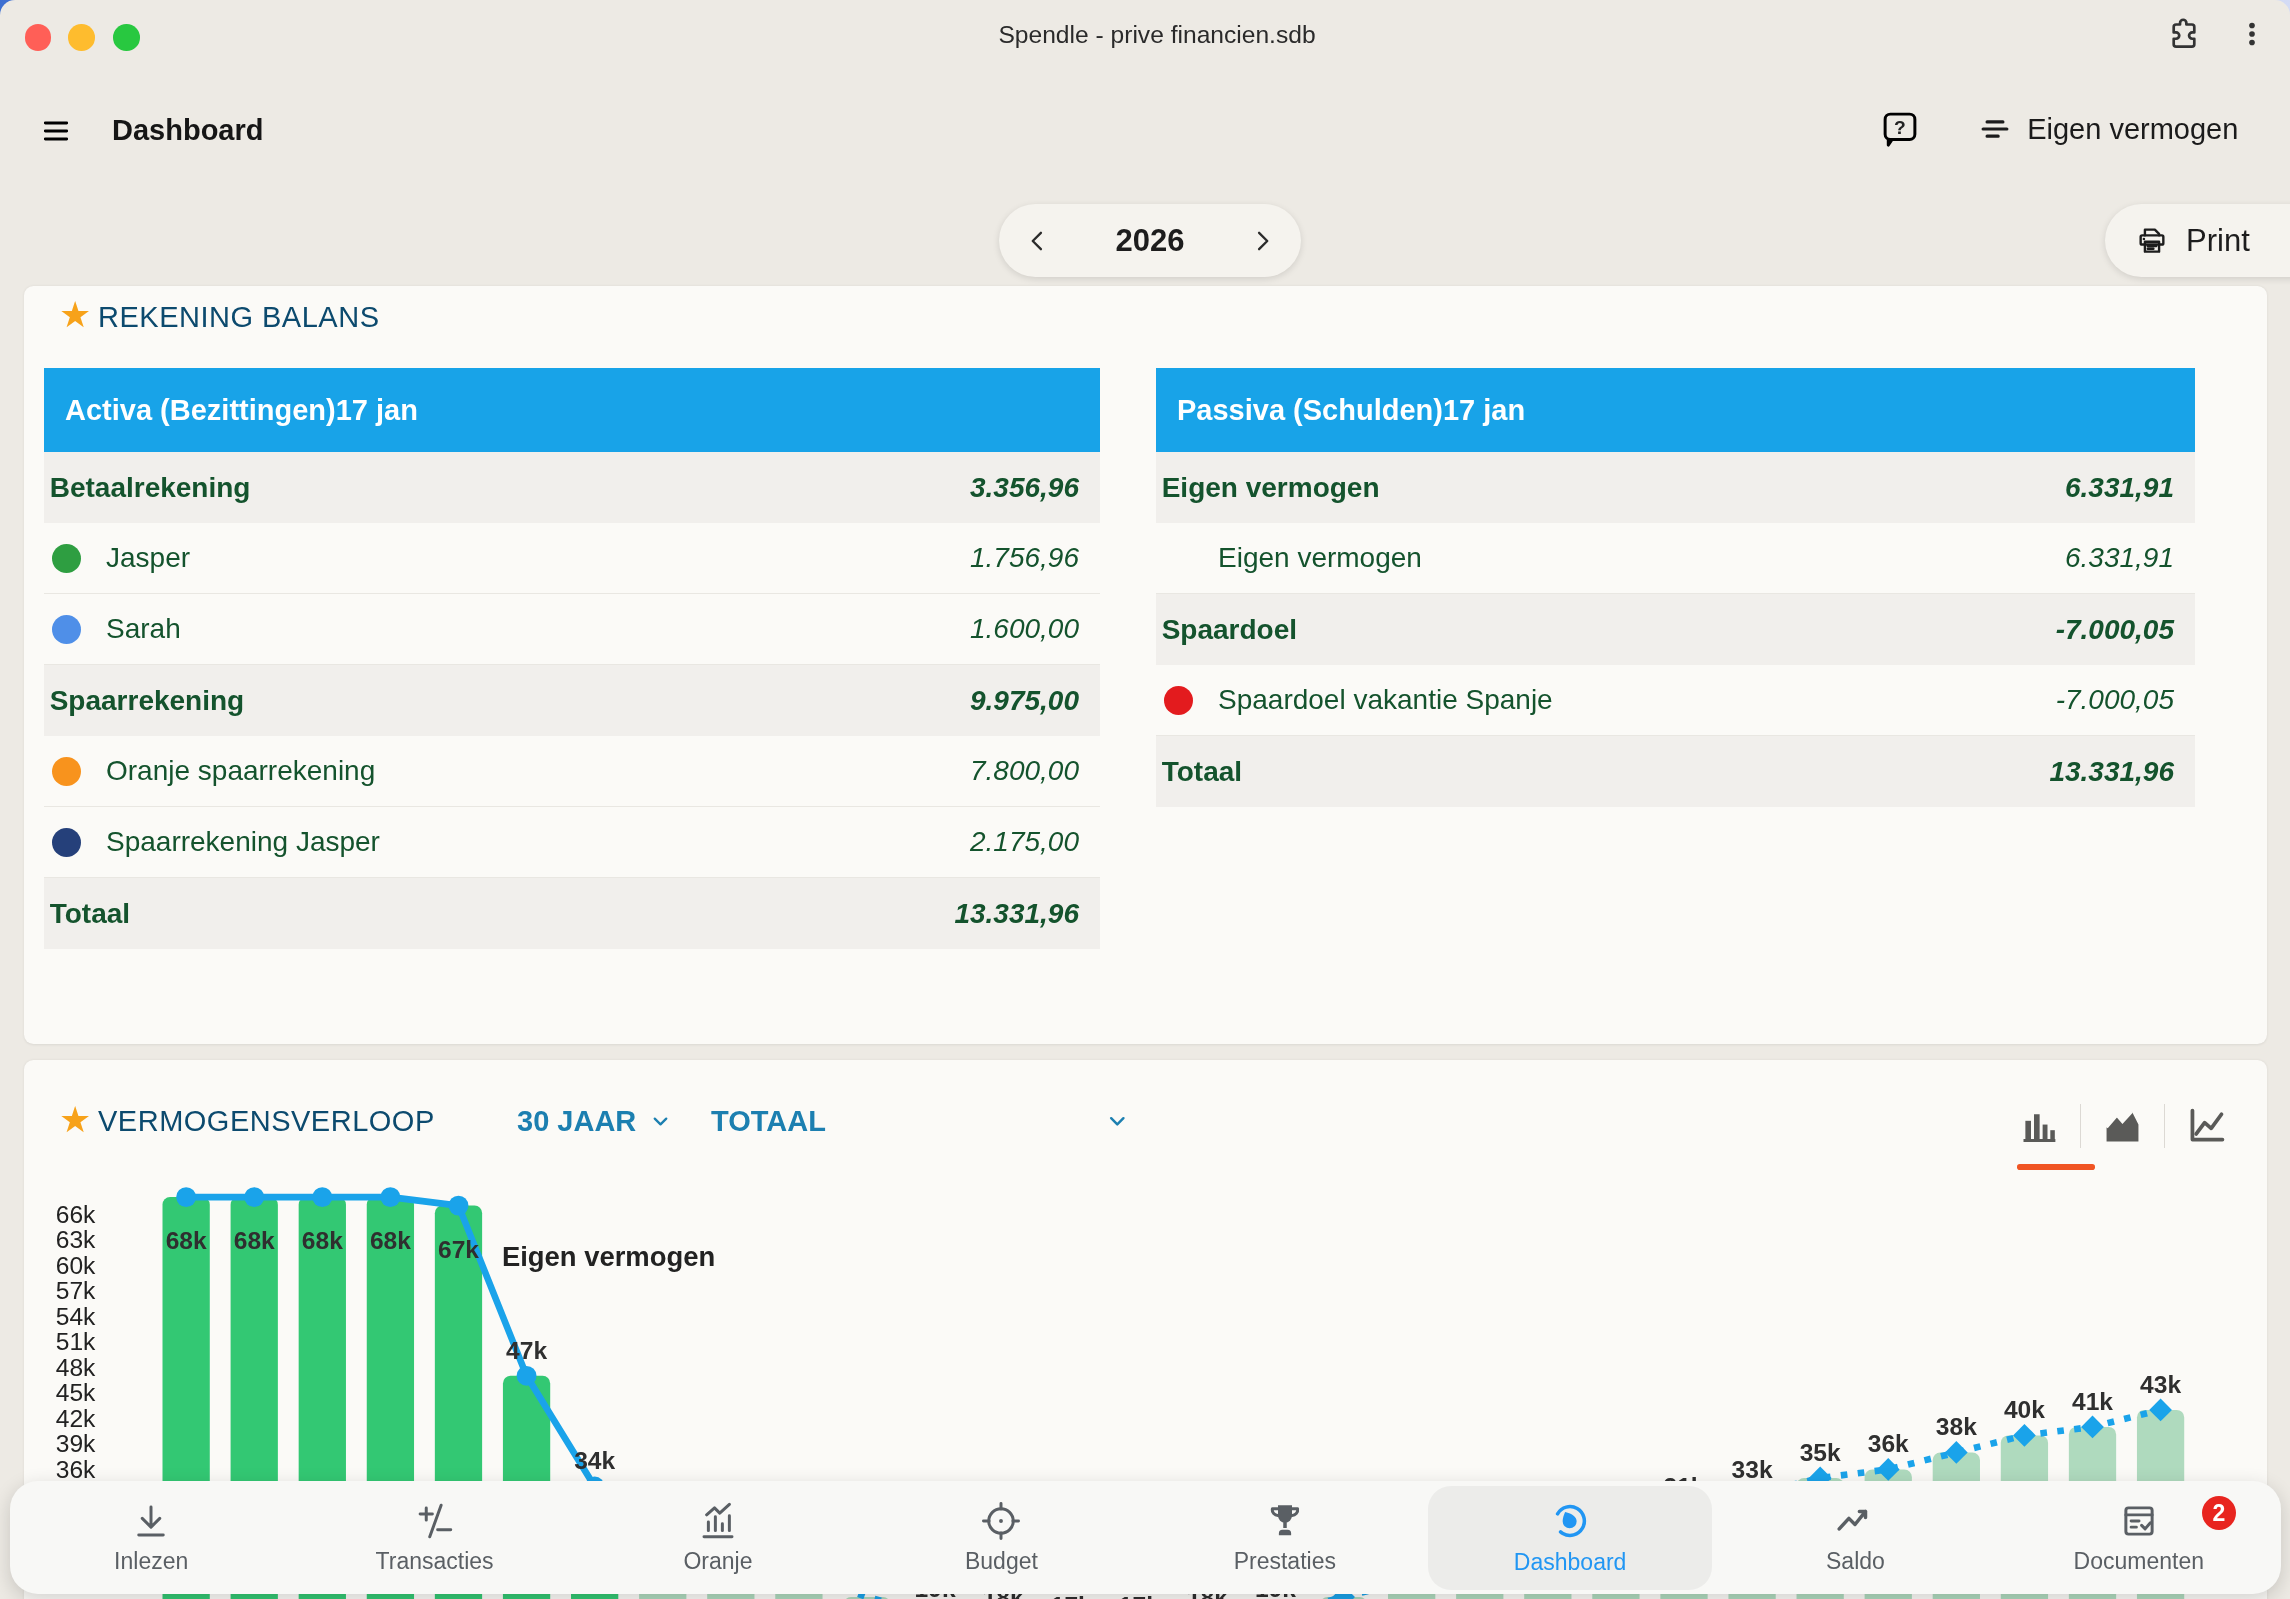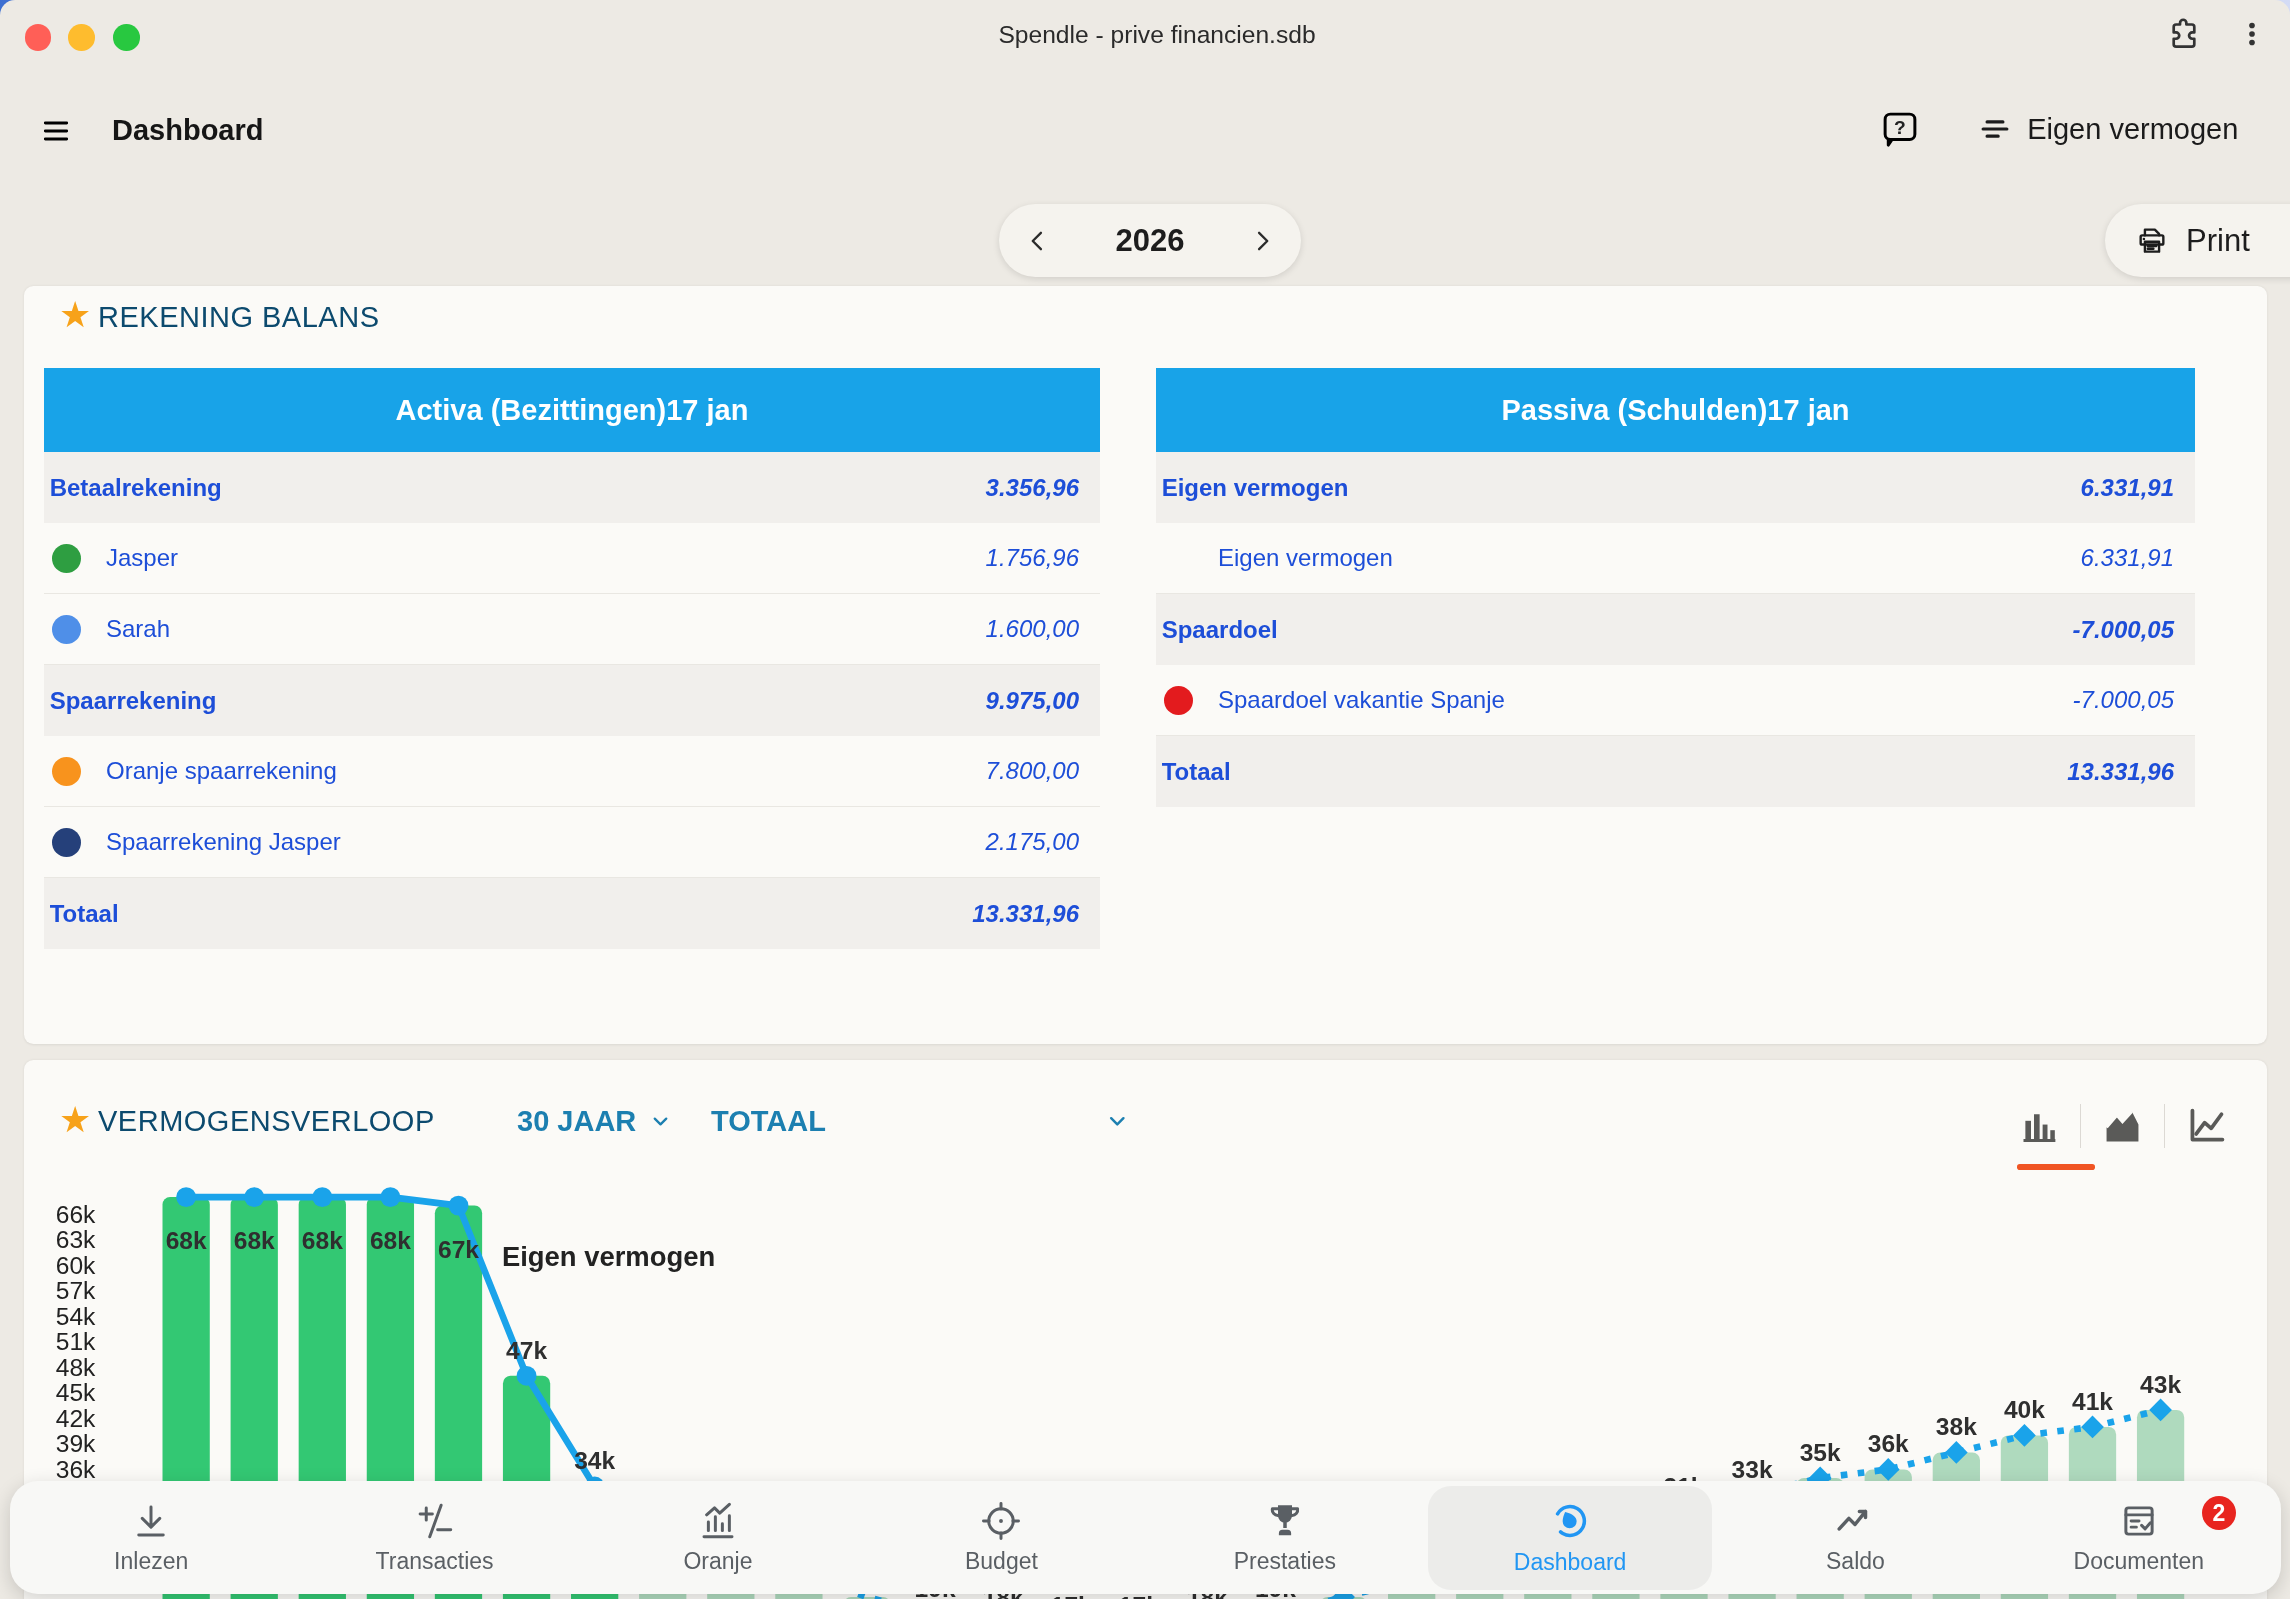--- a/index.html
+++ b/index.html
@@ -24,22 +24,22 @@
   .chev-btn{display:flex;align-items:center;color:#2b2b2b;cursor:pointer;}
   
   .card{position:absolute;left:24px;width:2243px;background:#fbfaf7;border-radius:9.5px;box-shadow:0 0.9px 2.8px rgba(0,0,0,.08);}
   #card1{top:286px;height:758px;}
   #card2{top:1060px;height:549px;}
   .sec-star{position:absolute;font-size:36px;color:#f7a21a;line-height:1;}
   .sec-title{position:absolute;font-size:29px;font-weight:500;color:#0c4a6e;letter-spacing:0.5px;}
   .drop-label{position:absolute;font-size:29px;font-weight:600;color:#1c7fb0;display:flex;align-items:center;gap:13.2px;}
   
   .btable{position:absolute;top:368px;}
-  .btable .thead{height:84px;background:#18a3e8;color:#fff;display:flex;align-items:center;justify-content:center;padding:0 21px;box-sizing:border-box;font-size:29px;font-weight:700;}
-  .row{height:71px;display:flex;align-items:center;position:relative;font-size:24px;color:#1d4ed8;box-sizing:border-box;}
+  .btable .thead{height:84px;background:#18a3e8;color:#fff;display:flex;align-items:center;justify-content:flex-start;padding:0 21px;box-sizing:border-box;font-size:29px;font-weight:700;}
+  .row{height:71px;display:flex;align-items:center;position:relative;font-size:28px;color:#14532d;box-sizing:border-box;}
   .row.category,.row.total{background:#f1efec;font-weight:700;}
   .row.account{border-bottom:0.9px solid #e9e7e2;}
   .row .lab{flex:1;padding-left:5.7px;}
   .row.account .lab{padding-left:62px;}
   .row .val{padding-right:21px;font-style:italic;}
   .dot{position:absolute;left:7.6px;top:21px;width:29px;height:29px;border-radius:50%;}
   
   #view-icons{position:absolute;left:2016px;top:1103px;display:flex;align-items:center;gap:19px;color:#5a5a58;}
   .vdiv{width:0.9px;height:44px;background:#dcd9d4;}
   #view-underline{position:absolute;left:2017px;top:1164px;width:78px;height:5.7px;border-radius:2.8px;}

